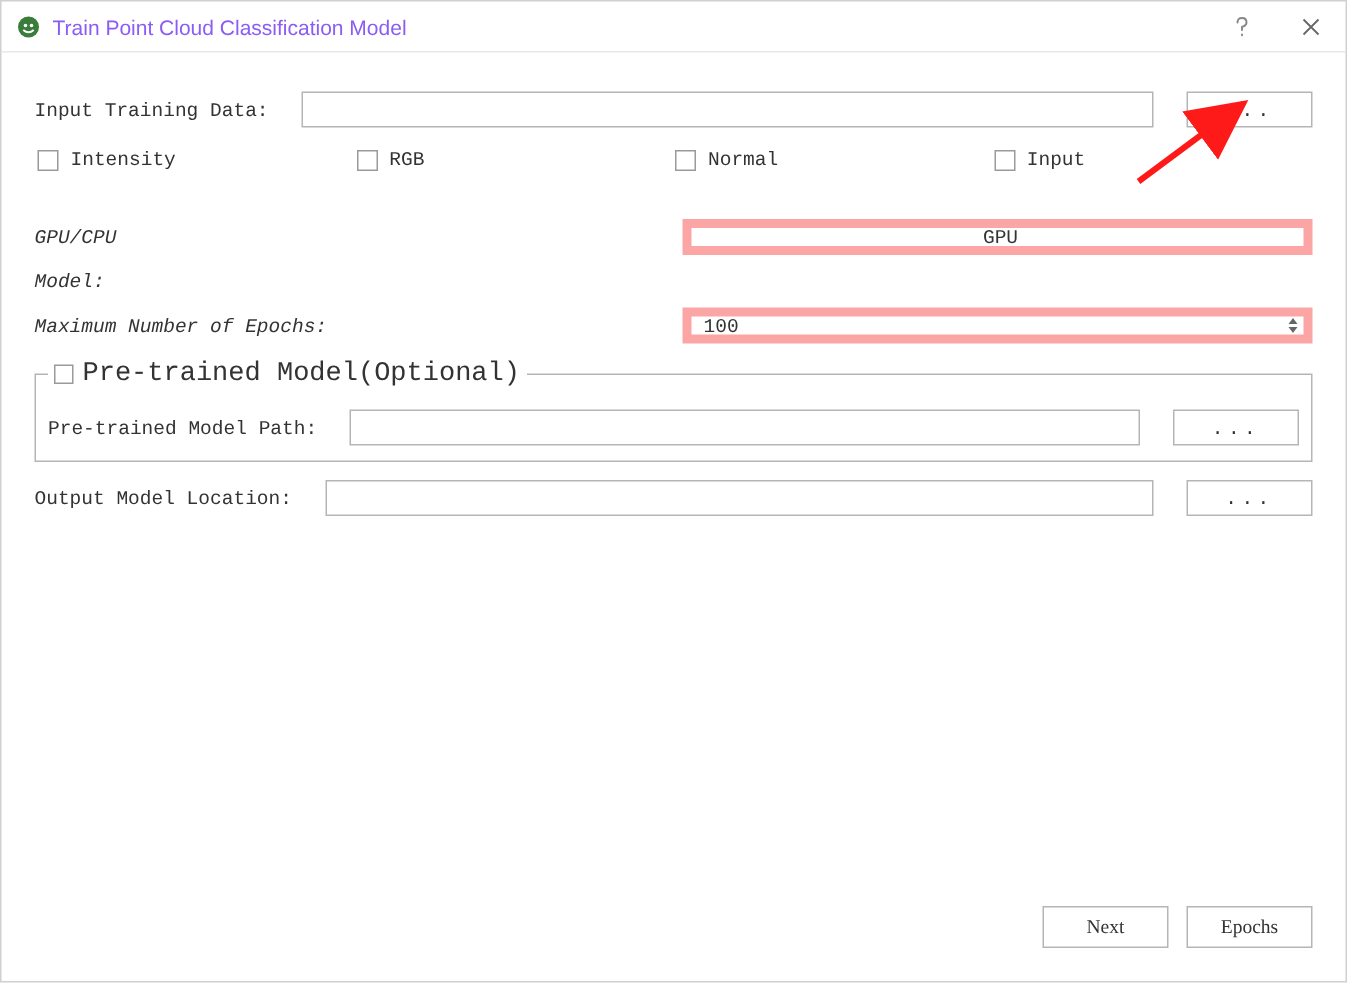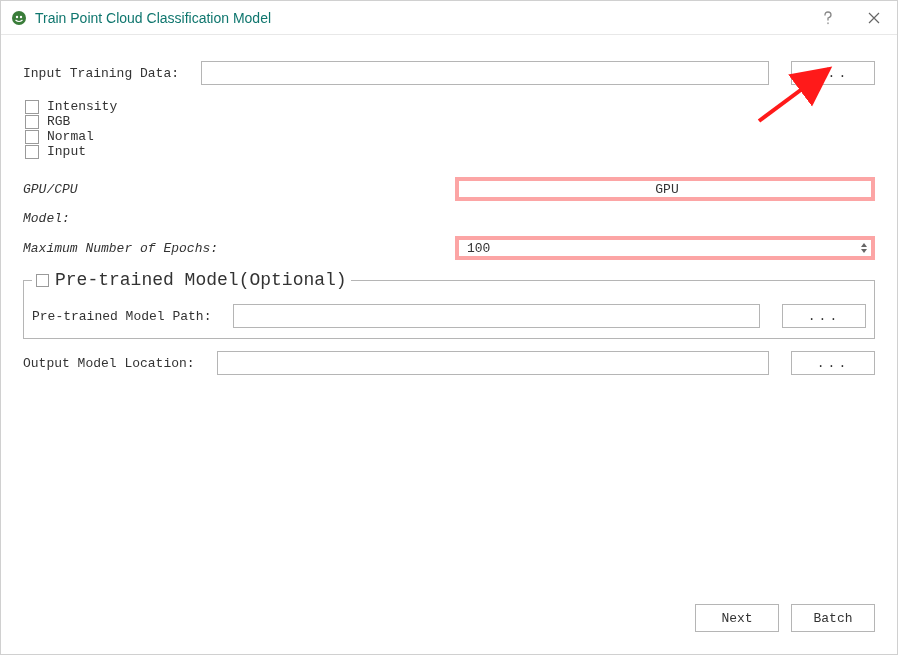--- a/index.html
+++ b/index.html
@@ -22,21 +22,21 @@
     flex-direction: column;
   }
   .titlebar {
     height: 34px;
     display: flex;
     align-items: center;
     padding: 0 0 0 10px;
     border-bottom: 1px solid #e8e8e8;
     font-family: "Segoe UI", Arial, sans-serif;
     font-size: 14px;
-    color: #0f766e;
+    color: #8b5cf6;
   }
   .titlebar .app-icon {
     width: 16px; height: 16px; margin-right: 8px;
     display: inline-flex; align-items: center; justify-content: center;
   }
   .titlebar .title { flex: 1; }
   .titlebar .winbtn {
     width: 46px; height: 34px;
     display: flex; align-items: center; justify-content: center;
     color: #666;
@@ -68,35 +68,34 @@
     height: 24px;
     border: 1px solid #b5b5b5;
     background: #fff;
     display: flex; align-items: center; justify-content: center;
     font-family: inherit;
     letter-spacing: 3px;
     cursor: pointer;
   }
   .checkrow {
     display: flex;
-    margin-bottom: 18px;
+    margin-bottom: 32px;
     padding-left: 2px;
-    flex-direction: column;
   }
   .checkrow .cb { flex:1; display:flex; align-items:center; gap:8px; }
   .checkbox {
     width:14px; height:14px; border:1px solid #9a9a9a; background:#fff;
   }
   .two-col {
     display:flex; align-items:center; margin-bottom:10px;
   }
   .two-col .left { width: 432px; font-style: italic; }
   .two-col .right { flex:1; }
   .select, .spinner {
-    width:100%; height:24px; border:4px solid #fca5a5; background:#fff;
+    width:100%; height:24px; border:6px solid #fca5a5; background:#fff;
     display:flex; align-items:center; padding:0 4px 0 8px;
     font-family: inherit; font-size:13px; position:relative;
   }
   .select.center { justify-content:center; }
   .select .arrow, .spinner .spins {
     position:absolute; right:4px; top:0; bottom:0;
     display:flex; flex-direction:column; justify-content:center; align-items:center;
   }
   .spinner .spins { gap:0; }
   .tri-down { width:0;height:0;border-left:4px solid transparent;border-right:4px solid transparent;border-top:5px solid #666; }
@@ -113,21 +112,21 @@
     font-family:inherit; font-size:18px;
   }
   .footer {
     display:flex; justify-content:flex-end; gap:12px;
     padding: 0 22px 22px 0;
   }
   .footer .btn {
     width:84px; height:28px;
     border:1px solid #b5b5b5; background:#fff;
     display:flex; align-items:center; justify-content:center;
-    font-family:Liberation Mono, monospace; font-size:13px; cursor:pointer;
+    font-family:Liberation Serif, serif; font-size:13px; cursor:pointer;
   }
   .arrow-annot {
     position:absolute;
     pointer-events:none;
   }
 </style>
 </head>
 <body>
 
 <div class="dialog">
@@ -231,15 +230,15 @@
           <path d="M0 0 L10 5 L0 10 Z" fill="#ff1a1a"></path>
         </marker>
       </defs>
       <line x1="8" y1="62" x2="78" y2="10" stroke="#ff1a1a" stroke-width="4" marker-end="url(#ah)"></line>
     </svg>
 
   </div>
 
   <div class="footer">
     <div class="btn">Next</div>
-    <div class="btn">Batch</div>
+    <div class="btn">Epochs</div>
   </div>
 </div>
 
 </body></html>

